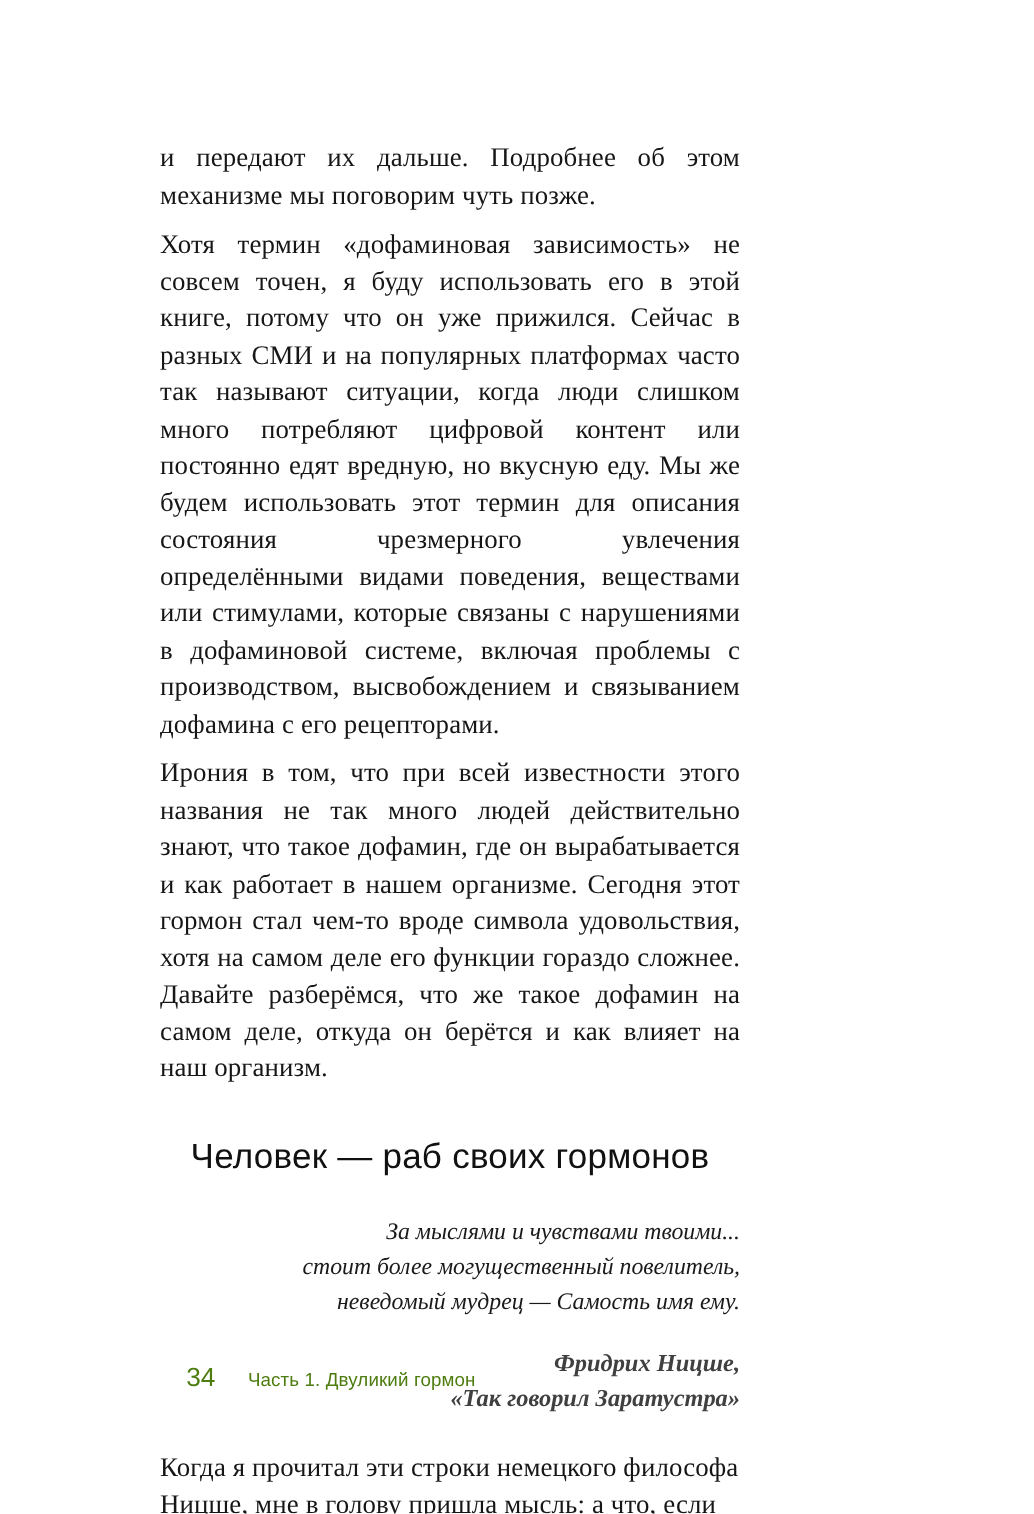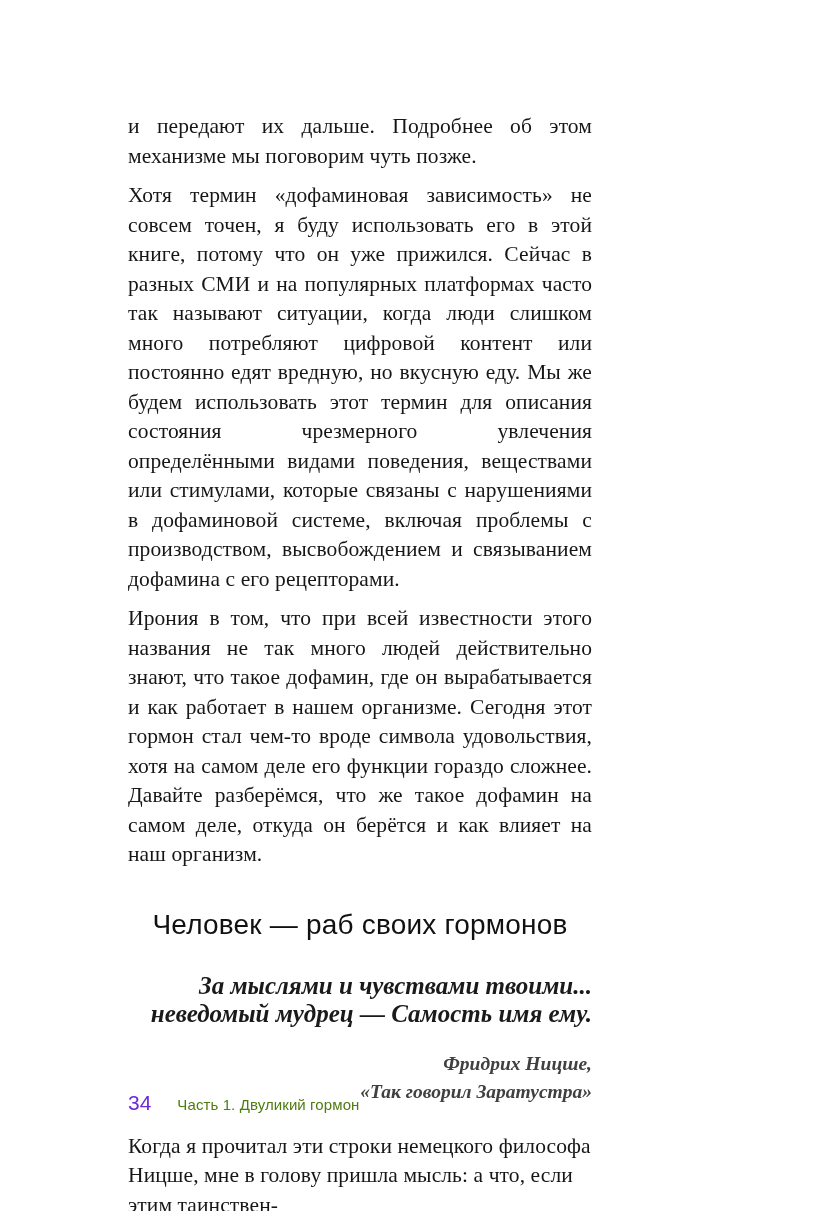--- a/index.html
+++ b/index.html
@@ -40,22 +40,22 @@
     font-size: 28px;
     line-height: 34px;
     text-align: center;
     margin: 38px 0 30px 0;
     color: #111111;
     letter-spacing: 0.2px;
   }
   .epigraph {
     text-align: right;
     font-style: italic;
-    font-weight: bold;
-    font-size: 25px;
+    font-weight: normal;
+    font-size: 19px;
     line-height: 28px;
     color: #1a1a1a;
     margin: 0 0 22px 0;
   }
   .attribution {
     text-align: right;
     font-style: italic;
     font-weight: bold;
     font-size: 19.5px;
     line-height: 28px;
@@ -65,22 +65,23 @@
   .footer {
     position: absolute;
     left: 128px;
     bottom: 96px;
     display: flex;
     align-items: baseline;
     font-family: "Liberation Sans", sans-serif;
   }
   .page-number {
     font-size: 21px;
-    color: #6d28d9;
+    color: #4d7c0f;
     font-weight: normal;
+    margin-left: 21px;
   }
   .running-title {
     font-size: 15px;
     color: #4d7c0f;
     margin-left: 26px;
     letter-spacing: 0.1px;
   }
 </style>
 </head>
 <body>
@@ -91,20 +92,21 @@
     <p class="body-para">и передают их дальше. Подробнее об этом механизме мы поговорим чуть позже.</p>
 
     <p class="body-para">Хотя термин «дофаминовая зависимость» не совсем точен, я буду использовать его в этой книге, потому что он уже прижился. Сейчас в разных СМИ и на популярных платформах часто так называют ситуации, когда люди слишком много потребляют цифровой контент или постоянно едят вредную, но вкусную еду. Мы же будем использовать этот термин для описания состояния чрезмерного увлечения определёнными видами поведения, веществами или стимулами, которые связаны с нарушениями в дофаминовой системе, включая проблемы с производством, высвобождением и связыванием дофамина с его рецепторами.</p>
 
     <p class="body-para">Ирония в том, что при всей известности этого названия не так много людей действительно знают, что такое дофамин, где он вырабатывается и как работает в нашем организме. Сегодня этот гормон стал чем-то вроде символа удовольствия, хотя на самом деле его функции гораздо сложнее. Давайте разберёмся, что же такое дофамин на самом деле, откуда он берётся и как влияет на наш организм.</p>
 
     <h1 class="section-heading">Человек — раб своих гормонов</h1>
 
     <div class="epigraph">
       <div>За мыслями и чувствами твоими...</div>
+      <div>стоит более могущественный повелитель,</div>
       <div>неведомый мудрец — Самость имя ему.</div>
     </div>
 
     <div class="attribution">
       <div>Фридрих Ницше,</div>
       <div>«Так говорил Заратустра»</div>
     </div>
 
     <p class="body-para last">Когда я прочитал эти строки немецкого философа Ницше, мне в голову пришла мысль: а что, если этим таинствен-</p>
 

